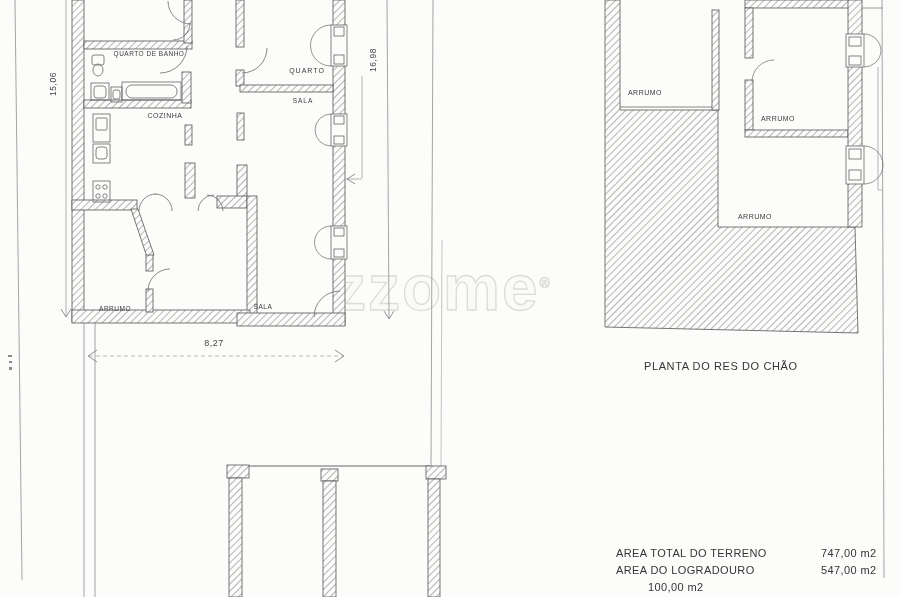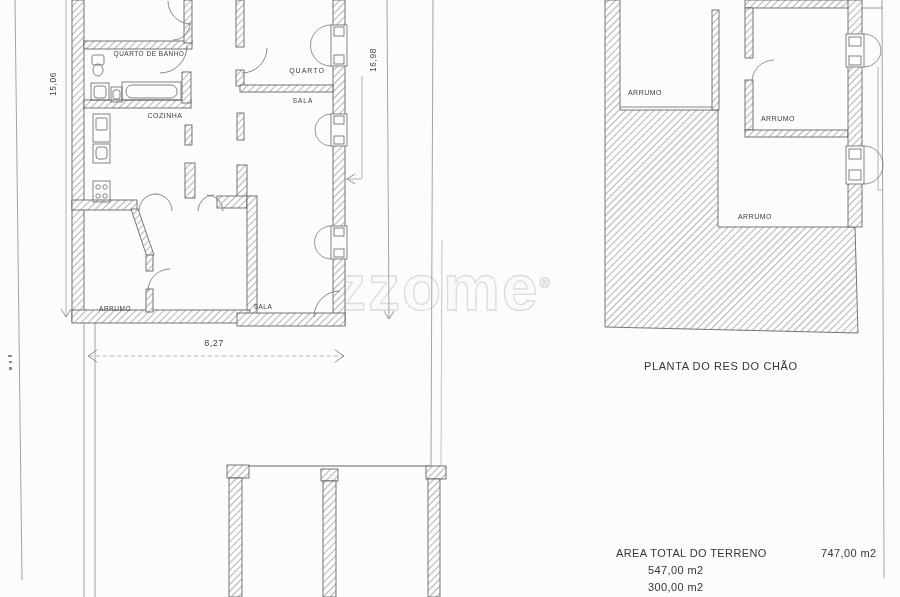--- a/index.html
+++ b/index.html
@@ -213,20 +213,21 @@
   <div class="lbl" style="left:755px;top:216px;">ARRUMO</div>
 
   <div class="plan-title">PLANTA DO RES DO CHÃO</div>
 
   <div class="area-table">
     <div class="area-row">
       <span class="a-label">AREA TOTAL DO TERRENO</span>
       <span class="a-value">747,00 m2</span>
     </div>
     <div class="area-row">
+      <span class="a-label">AREA DO LOGRADOURO</span>
       <span class="a-value">547,00 m2</span>
     </div>
     <div class="area-row">
-      <span class="a-value">300,00 m2</span>
+      <span class="a-value">100,00 m2</span>
     </div>
   </div>
 
 </div>
 
 </body></html>

